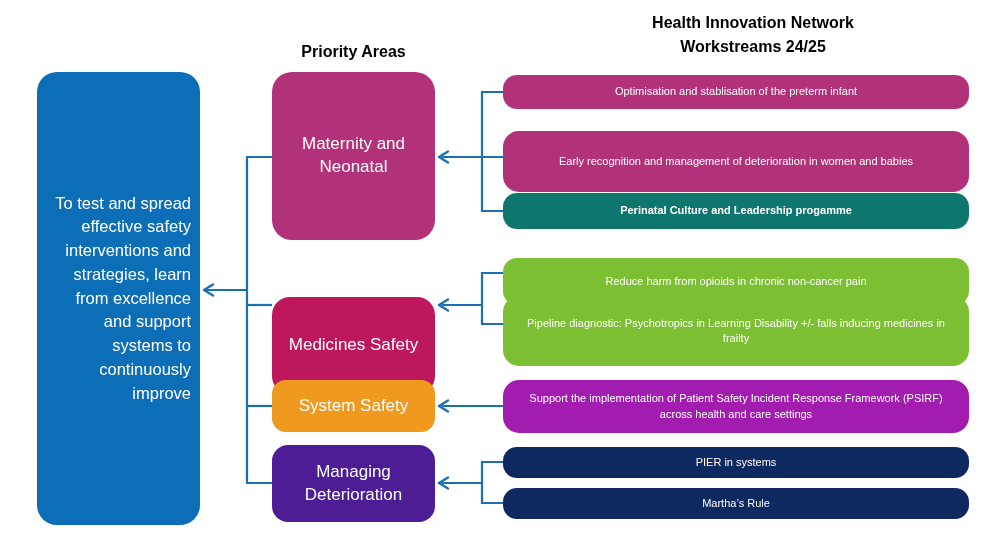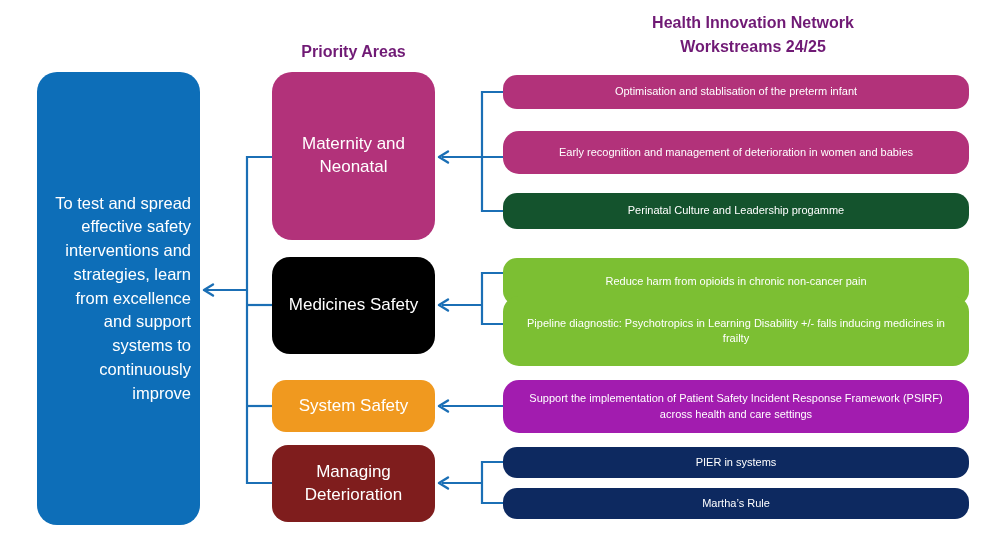--- a/index.html
+++ b/index.html
@@ -3,37 +3,37 @@
 <meta charset="utf-8">
 <style>
   html,body{margin:0;padding:0;background:#fff;}
   .canvas{
     position:relative;width:1000px;height:550px;background:#ffffff;
     font-family:"Liberation Sans",sans-serif;overflow:hidden;
   }
   .connector-layer{position:absolute;left:0;top:0;pointer-events:none;}
   .cpath{fill:none;stroke:#1B6FB5;stroke-width:2.2;}
   .chead{fill:none;stroke:#1B6FB5;stroke-width:2.4;stroke-linecap:round;stroke-linejoin:round;}
-  .hdr{position:absolute;font-weight:bold;color:#701a75;text-align:center;}
+  .hdr{position:absolute;font-weight:bold;color:#000000;text-align:center;}
   .hdr-priority{left:272px;top:27px;width:163px;font-size:16px;margin-top:16px;}
   .hdr-ws{left:553px;top:11px;width:400px;font-size:16px;line-height:1.5;}
   .box{
     position:absolute;display:flex;align-items:center;justify-content:center;
     text-align:center;color:#fff;box-sizing:border-box;
   }
   .mission{left:37px;top:72px;width:163px;height:453px;border-radius:20px;
     font-size:16.5px;line-height:1.44;padding:0 9px;}
   .priority{left:272px;width:163px;font-size:17px;line-height:1.35;padding:0 14px;}
   .pr-maternity{top:72px;height:168px;border-radius:20px;}
   .pr-medicines{top:257px;height:97px;border-radius:18px;}
   .pr-system{top:380px;height:52px;border-radius:14px;}
   .pr-managing{top:445px;height:77px;border-radius:16px;}
   .ws{left:503px;width:466px;font-size:11px;line-height:1.38;padding:0 18px;border-radius:14px;}
   .ws1{top:75px;height:34px;}
-  .ws2{top:131px;height:43px;border-radius:16px;}
+  .ws2{top:131px;height:61px;border-radius:16px;}
   .ws3{top:193px;height:36px;}
   .ws4{top:258px;height:47px;}
   .ws5{top:296px;height:70px;border-radius:16px;}
   .ws6{top:380px;height:53px;border-radius:16px;}
   .ws7{top:447px;height:31px;}
   .ws8{top:488px;height:31px;}
 </style>
 </head>
 <body>
 
@@ -65,26 +65,26 @@
 
   <div class="hdr hdr-priority">Priority Areas</div>
   <div class="hdr hdr-ws">
     <div>Health Innovation Network</div>
     <div>Workstreams 24/25</div>
   </div>
 
   <div class="box mission" style="background-color: rgb(13, 110, 184); text-align: right;">To test and spread effective safety interventions and strategies, learn from excellence and support systems to continuously improve</div>
 
   <div class="box priority pr-maternity" style="background-color: rgb(178, 50, 122);">Maternity and Neonatal</div>
-  <div class="box priority pr-medicines" style="background-color: #000000;">Medicines Safety</div>
+  <div class="box priority pr-medicines" style="background-color: #be185d; margin-top: 40px;">Medicines Safety</div>
   <div class="box priority pr-system" style="background-color: rgb(240, 153, 31);">System Safety</div>
-  <div class="box priority pr-managing" style="background-color: #7f1d1d;">Managing Deterioration</div>
+  <div class="box priority pr-managing" style="background-color: #4c1d95;">Managing Deterioration</div>
 
   <div class="box ws ws1" style="background-color: rgb(178, 50, 122);">Optimisation and stablisation of the preterm infant</div>
   <div class="box ws ws2" style="background-color: rgb(178, 50, 122);">Early recognition and management of deterioration in women and babies</div>
-  <div class="box ws ws3" style="background-color: #14532d;">Perinatal Culture and Leadership progamme</div>
+  <div class="box ws ws3" style="background-color: #0f766e; font-weight: bold;">Perinatal Culture and Leadership progamme</div>
   <div class="box ws ws4" style="background-color: rgb(124, 191, 51);">Reduce harm from opioids in chronic non-cancer pain</div>
   <div class="box ws ws5" style="background-color: rgb(124, 191, 51);">Pipeline diagnostic: Psychotropics in Learning Disability +/- falls inducing medicines in frailty</div>
   <div class="box ws ws6" style="background-color: #a21caf;">Support the implementation of Patient Safety Incident Response Framework (PSIRF) across health and care settings</div>
   <div class="box ws ws7" style="background-color: rgb(13, 41, 96);">PIER in systems</div>
   <div class="box ws ws8" style="background-color: rgb(13, 41, 96);">Martha’s Rule</div>
 
 </div>
 
 </body></html>

